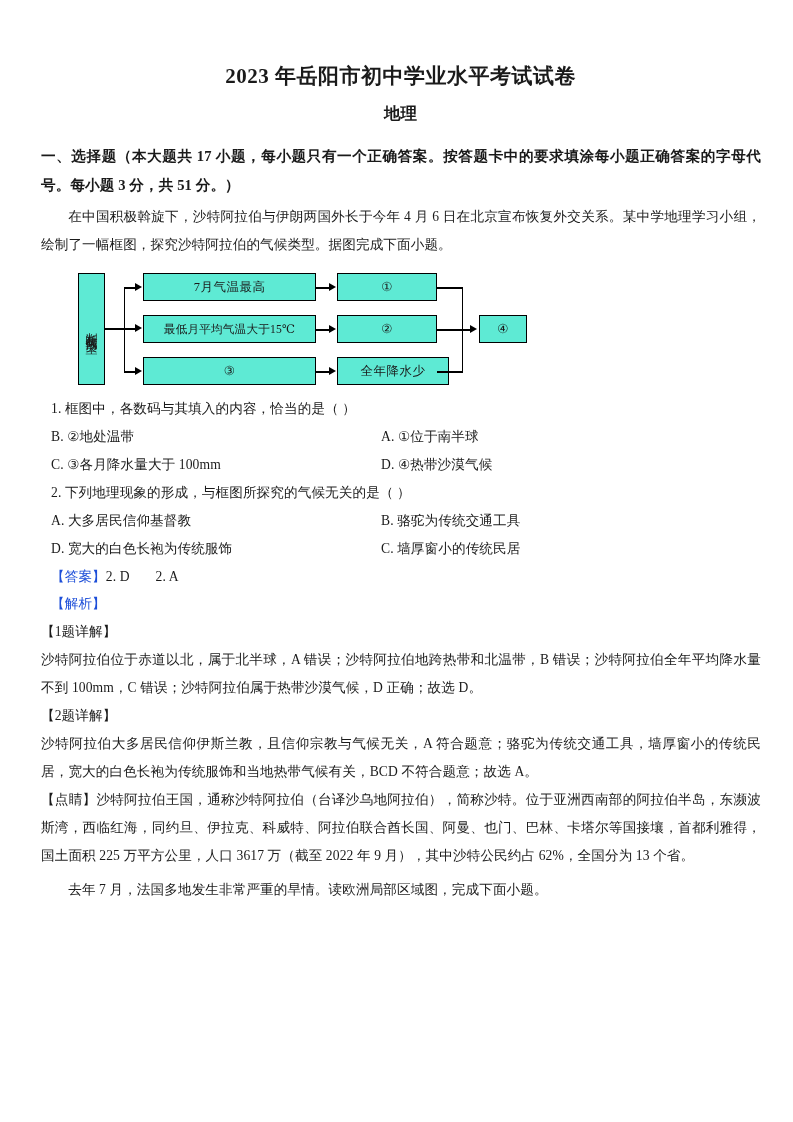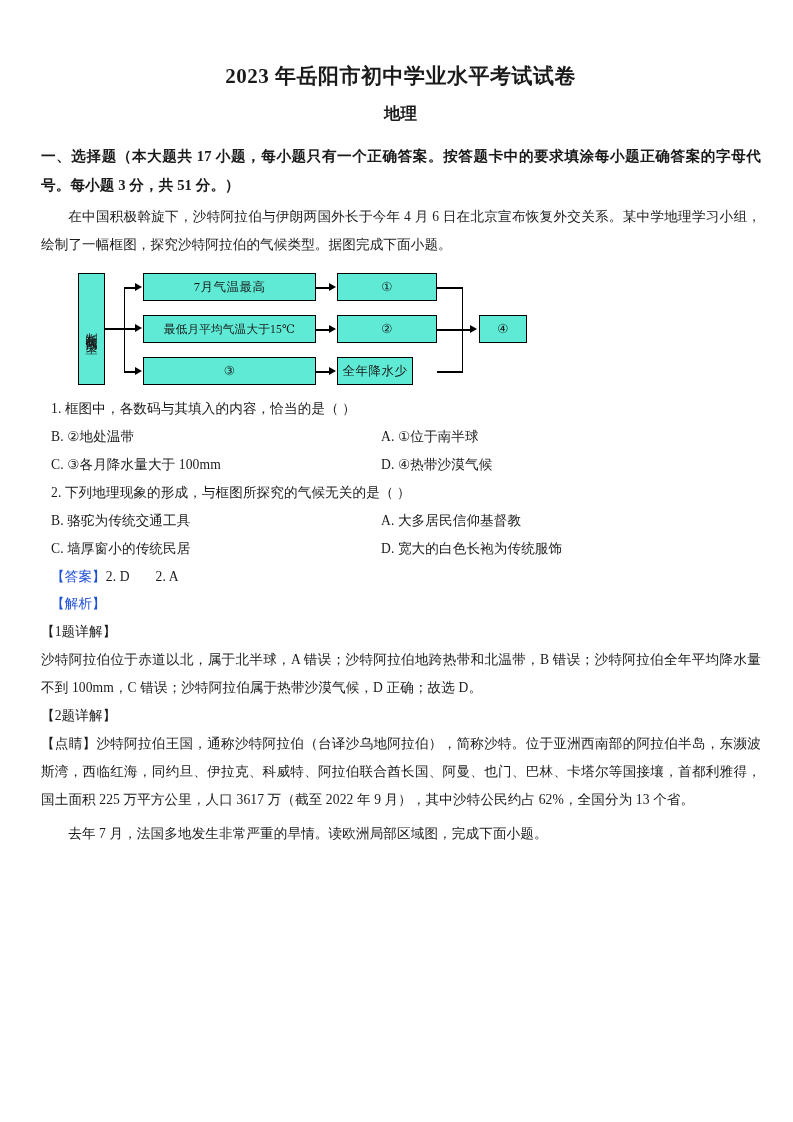--- a/index.html
+++ b/index.html
@@ -133,21 +133,21 @@
     letter-spacing: 2px;
     font-size: 12px;
     line-height: 1;
     padding: 2px 0;
   }
   .b-r1 { left: 71px;  top: 6px;   width: 173px; height: 28px; }
   .b-r2 { left: 71px;  top: 48px;  width: 173px; height: 28px; }
   .b-r3 { left: 71px;  top: 90px;  width: 173px; height: 28px; }
   .b-c1 { left: 265px; top: 6px;   width: 100px; height: 28px; }
   .b-c2 { left: 265px; top: 48px;  width: 100px; height: 28px; }
-  .b-c3 { left: 265px; top: 90px;  width: 76px; height: 28px; }
+  .b-c3 { left: 265px; top: 90px;  width: 112px; height: 28px; }
   .b-end { left: 407px; top: 48px; width: 48px;  height: 28px; }
   .b-r2 span { font-size: 11.6px; letter-spacing: 0.2px; }
 
   .ln { position: absolute; background: #000; }
   .hl { height: 1.4px; }
   .vl { width: 1.4px; }
   .ar {
     position: absolute;
     width: 0; height: 0;
     border-top: 4.2px solid transparent;
@@ -230,38 +230,39 @@
       <div class="opt-col">B. ②地处温带</div>
       <div class="opt-col">A. ①位于南半球</div>
     </div>
     <div class="opt-row">
       <div class="opt-col">C. ③各月降水量大于 100mm</div>
       <div class="opt-col">D. ④热带沙漠气候</div>
     </div>
 
     <div class="q-stem">2. 下列地理现象的形成，与框图所探究的气候无关的是（      ）</div>
     <div class="opt-row">
+      <div class="opt-col">A. 大多居民信仰基督教</div>
       <div class="opt-col">B. 骆驼为传统交通工具</div>
-      <div class="opt-col">A. 大多居民信仰基督教</div>
-    </div>
-    <div class="opt-row">
+    </div>
+    <div class="opt-row">
+      <div class="opt-col">D. 宽大的白色长袍为传统服饰</div>
       <div class="opt-col">C. 墙厚窗小的传统民居</div>
-      <div class="opt-col">D. 宽大的白色长袍为传统服饰</div>
     </div>
 
     <div class="ans-line">
       <span class="blue">【答案】</span><span>2. D</span><span class="ans-gap"></span><span>2. A</span>
     </div>
     <div class="ans-line">
       <span class="blue">【解析】</span>
     </div>
 
     <div class="expl-head">【1题详解】</div>
     <div class="para">沙特阿拉伯位于赤道以北，属于北半球，A 错误；沙特阿拉伯地跨热带和北温带，B 错误；沙特阿拉伯全年平均降水量不到 100mm，C 错误；沙特阿拉伯属于热带沙漠气候，D 正确；故选 D。</div>
 
     <div class="expl-head">【2题详解】</div>
+    <div class="para">沙特阿拉伯大多居民信仰伊斯兰教，且信仰宗教与气候无关，A 符合题意；骆驼为传统交通工具，墙厚窗小的传统民居，宽大的白色长袍为传统服饰和当地热带气候有关，BCD 不符合题意；故选 A。</div>
 
     <div class="para"><span>【点睛】</span><span>沙特阿拉伯王国，通称沙特阿拉伯（台译沙乌地阿拉伯），简称沙特。位于亚洲西南部的阿拉伯半岛，东濒波斯湾，西临红海，同约旦、伊拉克、科威特、阿拉伯联合酋长国、阿曼、也门、巴林、卡塔尔等国接壤，首都利雅得，国土面积 225 万平方公里，人口 3617 万（截至 2022 年 9 月），其中沙特公民约占 62%，全国分为 13 个省。</span></div>
 
     <div class="para indent" style="margin-top:6px;">去年 7 月，法国多地发生非常严重的旱情。读欧洲局部区域图，完成下面小题。</div>
 
   </div>
 </div>
 
 </body></html>

